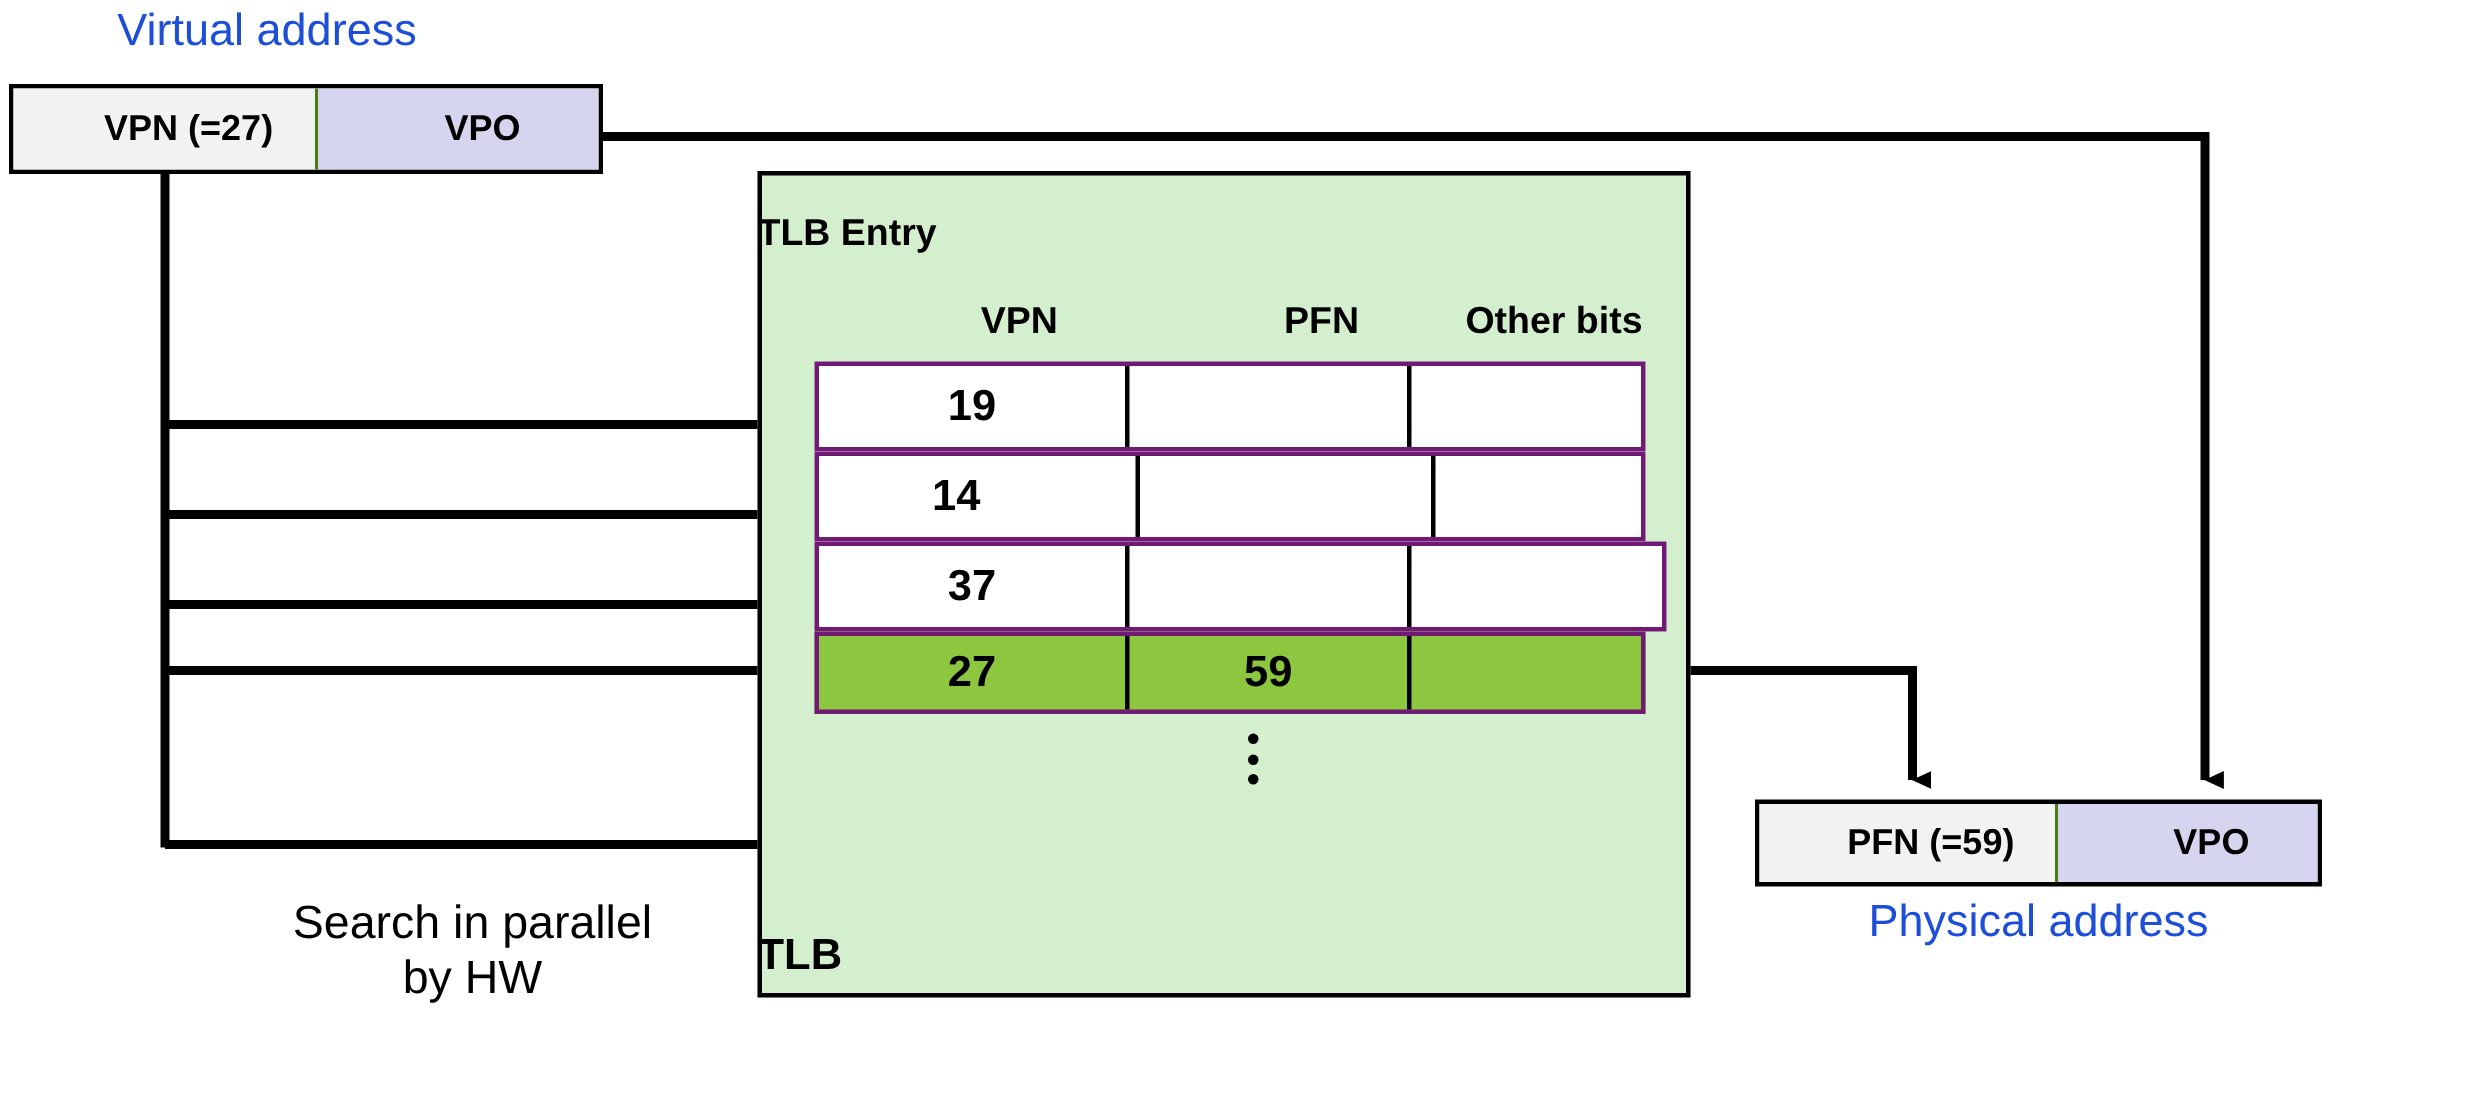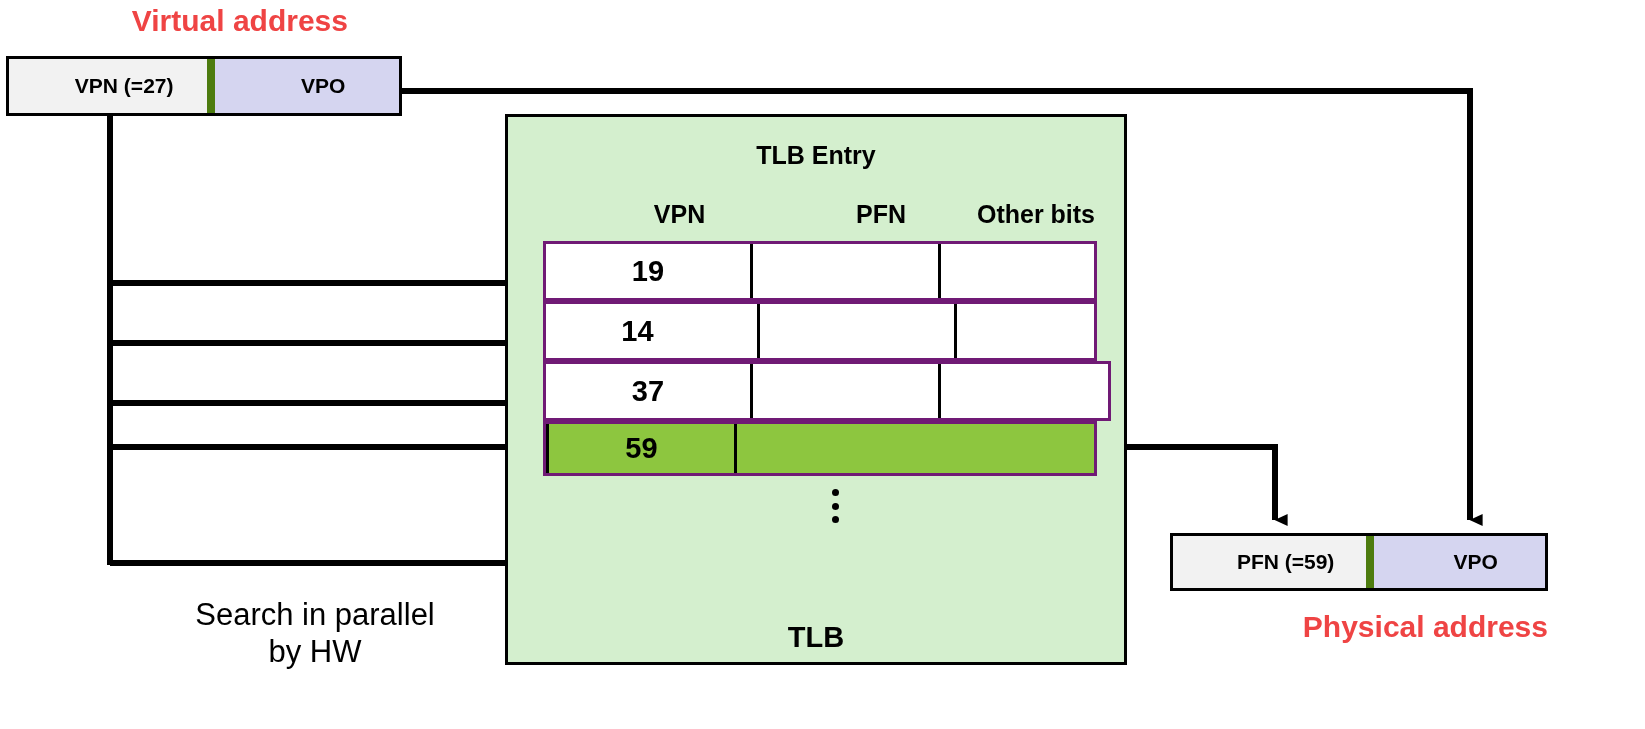--- a/index.html
+++ b/index.html
@@ -14,59 +14,59 @@
     background: #ffffff;
     font-family: "Liberation Sans", sans-serif;
     overflow: hidden;
   }
 
   
   .abs { position: absolute; box-sizing: border-box; }
 
   
   .caption {
-    color: #ef4444;
-    font-weight: bold;
+    color: #1d4ed8;
+    font-weight: normal;
     font-size: 30px;
     line-height: 1;
     white-space: nowrap;
-    text-align: right;
+    text-align: center;
   }
 
   
   .addr-box {
     border: 3px solid #000000;
     display: flex;
     align-items: stretch;
   }
   .addr-cell {
     display: flex;
     align-items: center;
     justify-content: center;
     font-weight: bold;
-    font-size: 21px;
+    font-size: 24px;
     color: #000000;
     white-space: nowrap;
     padding-left: 32px;
   }
   .addr-cell.vpn-fill { background: #F2F2F2; }
   .addr-cell.vpo-fill { background: #D5D5F0; }
-  .addr-cell.divider  { border-left: 8px solid #4d7c0f; }
+  .addr-cell.divider  { border-left: 2px solid #4d7c0f; }
 
   
   .tlb-panel {
     background: #D4EFCE;
     border: 3px solid #000000;
   }
   .tlb-title {
     position: absolute;
     font-weight: bold;
     font-size: 25px;
     color: #000000;
-    text-align: center;
+    text-align: left;
     white-space: nowrap;
   }
   .col-header {
     position: absolute;
     font-weight: bold;
     font-size: 25px;
     color: #000000;
     text-align: center;
     white-space: nowrap;
   }
@@ -186,20 +186,21 @@
     <div class="tlb-cell sep" style="width:156px;"></div>
   </div>
 
   <div class="tlb-row" style="left:543px; top:361px; width:568px; height:60px;">
     <div class="tlb-cell" style="width:204px;">37</div>
     <div class="tlb-cell sep" style="width:188px;"></div>
     <div class="tlb-cell sep" style="width:156px;"></div>
   </div>
 
   <div class="tlb-row hit" style="left:543px; top:421px; width:554px; height:55px;">
+    <div class="tlb-cell" style="width:204px;">27</div>
     <div class="tlb-cell sep" style="width:188px;text-align:center;">59</div>
     <div class="tlb-cell sep" style="width:156px;"></div>
   </div>
 
   <div class="vdots" style="left:831px; top:489px; width:8px; height:34px;">
     <i></i>
       <i></i>
       <i></i>
   </div>
 
@@ -209,15 +210,15 @@
   <div class="note" style="left:60px; top:597px; width:510px;">
     <div>Search in parallel</div>
     <div>by HW</div>
   </div>
 
   <div class="addr-box abs" style="left:1170px; top:533px; width:378px; height:58px;">
     <div class="addr-cell vpn-fill" style="width:200px;">PFN (=59)</div>
     <div class="addr-cell vpo-fill divider" style="width:172px;">VPO</div>
   </div>
 
-  <div class="caption abs" style="left:1170px; top:600px; width:378px;margin-top:12px;">Physical address</div>
+  <div class="caption abs" style="left:1170px; top:600px; width:378px;">Physical address</div>
 
 </div>
 
 </body></html>

